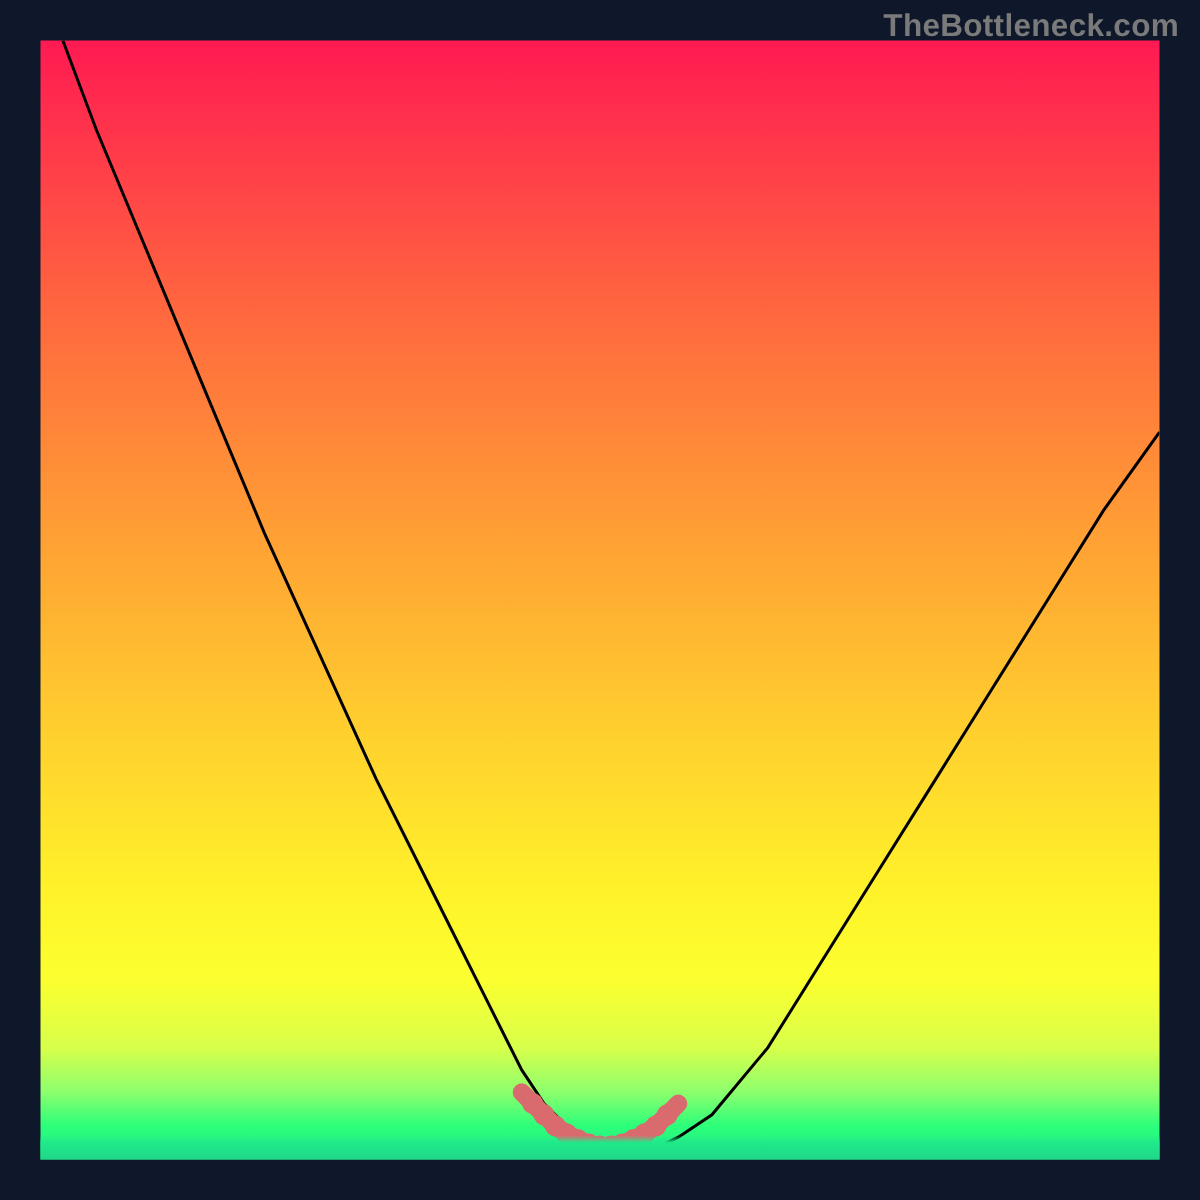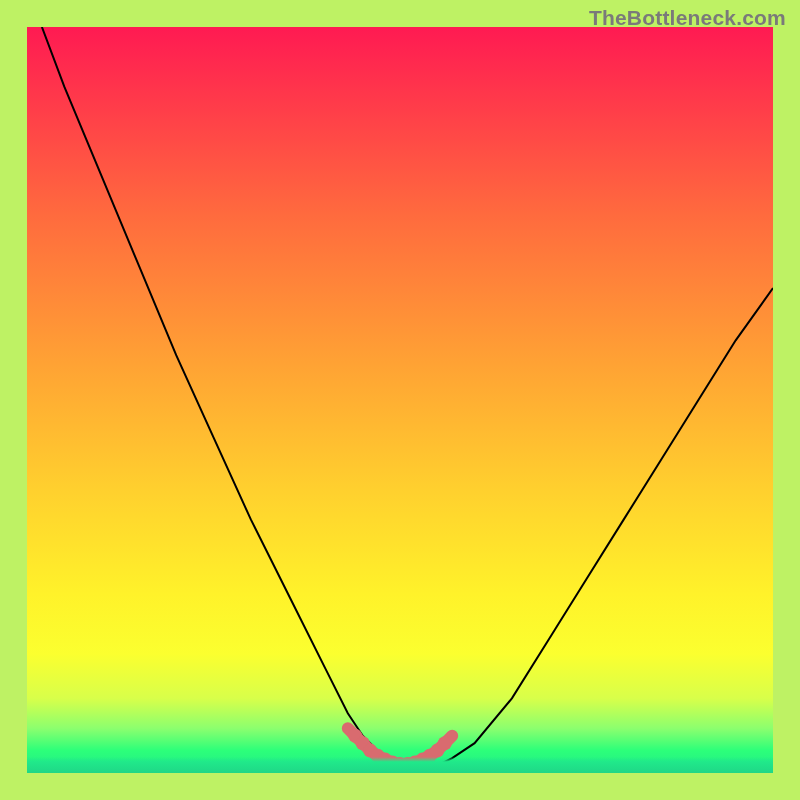--- a/index.html
+++ b/index.html
@@ -8,21 +8,21 @@
     width: 800px;
     height: 800px;
     background: #000;
     overflow: hidden;
     font-family: Arial, Helvetica, sans-serif;
   }
   .frame {
     position: relative;
     width: 800px;
     height: 800px;
-    background: #bef264;
+    background: #0f172a;
   }
   .plot-area {
     position: absolute;
     left: 27px;
     top: 27px;
     width: 746px;
     height: 746px;
     
     background: linear-gradient(
       to bottom,

